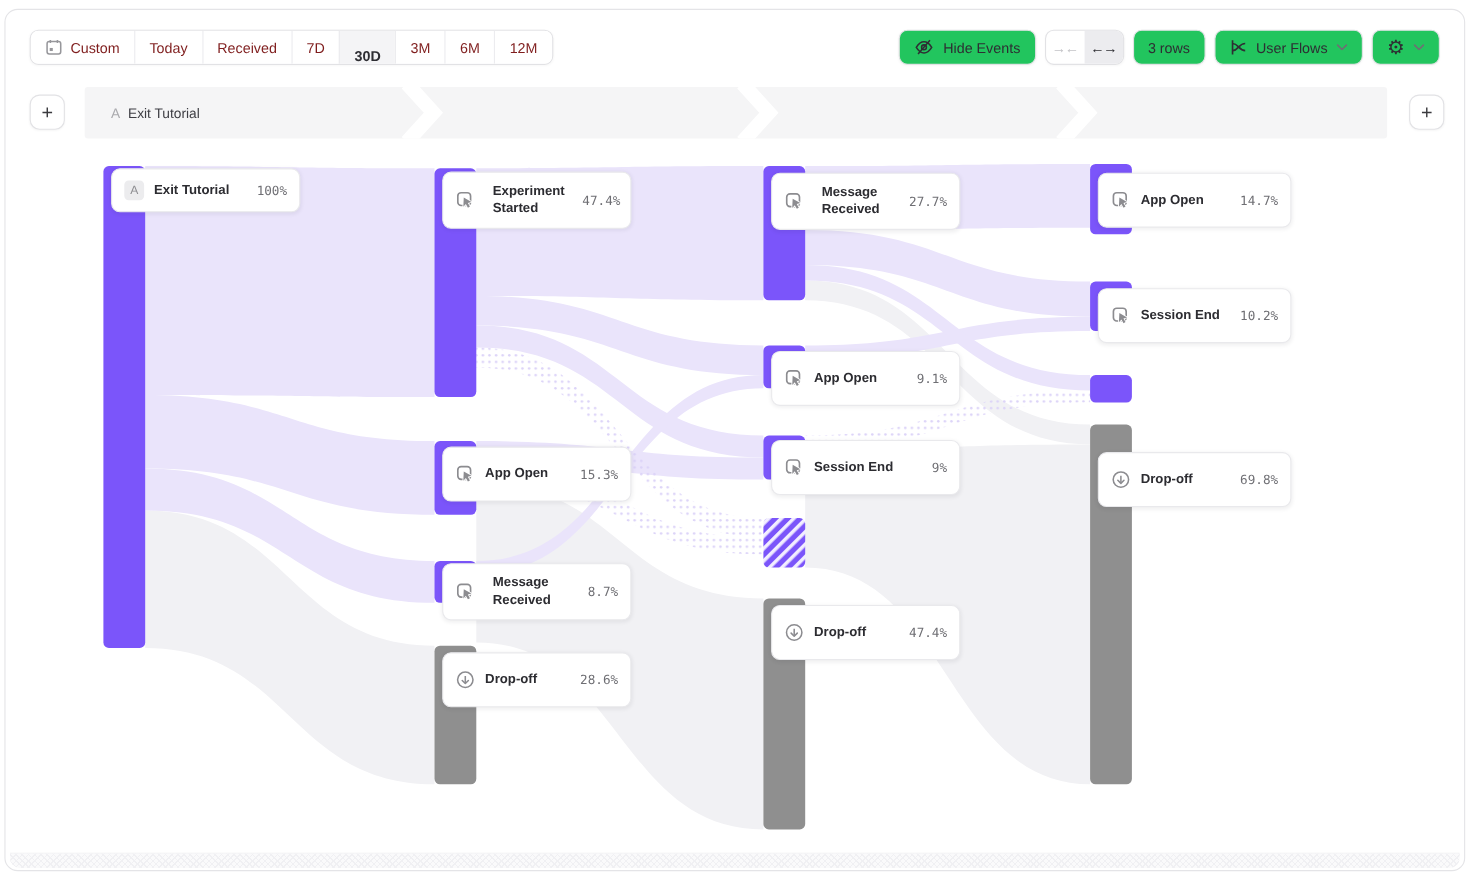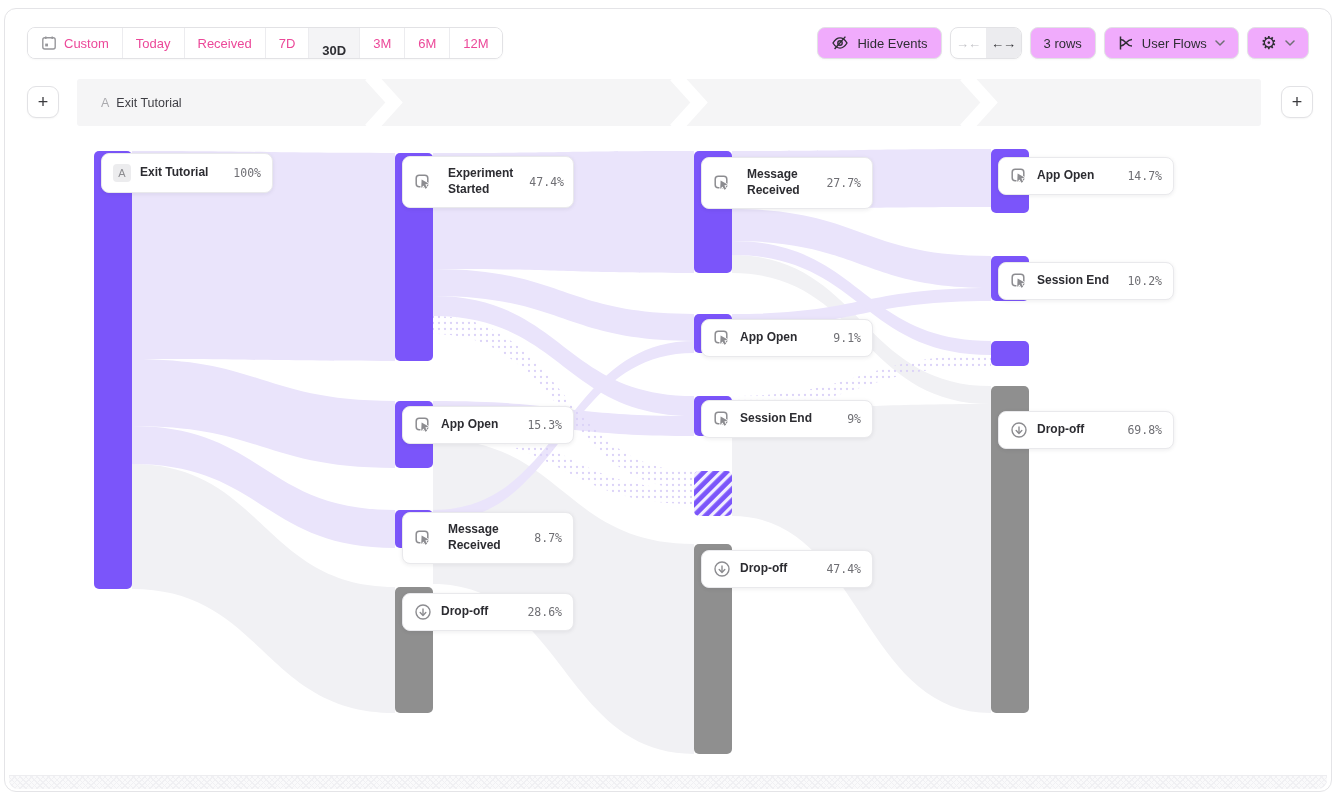--- a/index.html
+++ b/index.html
@@ -8,27 +8,27 @@
   .panel { position:absolute; left:4px; top:8px; width:1328px; height:784px;
            background:#fff; border:1px solid #e4e4e7; border-radius:12px; overflow:hidden; }
 
   
   .toolbar { position:absolute; left:0; right:0; top:18px; height:32px; }
   .seg { position:absolute; display:flex; height:32px; background:#fff;
          border:1px solid #e2e2e5; border-radius:8px; overflow:hidden;
          box-shadow:0 1px 2px rgba(0,0,0,.03); }
   .seg-dates { left:22px; }
   .seg button { border:none; background:#fff; height:100%; padding:0 13px; font-size:13px;
-                color:#ec4899; cursor:pointer; display:flex; align-items:center; gap:7px;
+                color:#7f1d1d; cursor:pointer; display:flex; align-items:center; gap:7px;
                 border-left:1px solid #ececef; font-family:inherit; white-space:nowrap; }
   .seg button:first-child { border-left:none; }
   .seg button.sel { color:#2e2e33; font-weight:700; background:#f4f4f6;align-items:flex-end; }
   .tb-right { position:absolute; right:22px; top:0; display:flex; gap:8px; align-items:center; }
   .btn { display:flex; align-items:center; gap:8px; height:32px; padding:0 13px;
-         background:#f0abfc; border:1px solid #e2e2e5; border-radius:8px; font-size:13px;
+         background:#22c55e; border:1px solid #e2e2e5; border-radius:8px; font-size:13px;
          font-weight:500; color:#2e2e33; cursor:pointer; font-family:inherit;
          box-shadow:0 1px 2px rgba(0,0,0,.03); white-space:nowrap; }
   .seg-arrows { display:flex; height:32px; border:1px solid #e2e2e5; border-radius:8px;
                 overflow:hidden; background:#fff; box-shadow:0 1px 2px rgba(0,0,0,.03); }
   .seg-arrows .cell { width:35px; display:flex; align-items:center; justify-content:center;
                       font-size:13px; letter-spacing:-1px; cursor:pointer; color:#2e2e33; }
   .seg-arrows .cell.dis { color:#c3c3c7; }
   .seg-arrows .cell.sel { background:#ececef; }
   .gear-glyph { font-size:18px; line-height:1; color:#2e2e33; }
   .ic { display:block; }
@@ -43,21 +43,21 @@
   .step-name { color:#3e3e44; font-weight:500; }
   .add-btn { position:absolute; width:32px; height:32px; background:#fff;
              border:1px solid #e2e2e5; border-radius:9px; font-size:18px; color:#3a3a3e;
              display:flex; align-items:center; justify-content:center; cursor:pointer;
              box-shadow:0 1px 2px rgba(0,0,0,.04); }
   .add-left { left:22px; top:77px; }
   .add-right { right:18px; top:77px; }
 
   
   .sankey { position:absolute; left:0; top:0; z-index:1; }
-  .card { position:absolute; z-index:2; height:38px; background:#fff;
+  .card { position:absolute; z-index:2; height:50px; background:#fff;
           border:1px solid #e9e9ec; border-radius:8px; display:flex; align-items:center;
           gap:9px; padding:0 11px; box-shadow:0 1px 4px rgba(20,20,43,.08); cursor:pointer; }
   .card.tall { height:52px;gap:16px; }
   .card .lbl { flex:1; font-size:12px; font-weight:700; color:#2c2c31; line-height:1.3; }
   .card .pct { font-family:"DejaVu Sans Mono", monospace; font-size:11.5px; color:#6f6f74;
                white-space:nowrap; }
   .badge-a { width:18px; height:18px; border-radius:4px; background:#ececee; color:#8c8c90;
              font-size:11px; display:flex; align-items:center; justify-content:center;
              flex:0 0 18px; }
   .nico { flex:0 0 18px; width:18px; height:18px; color:#8c8c90; }

